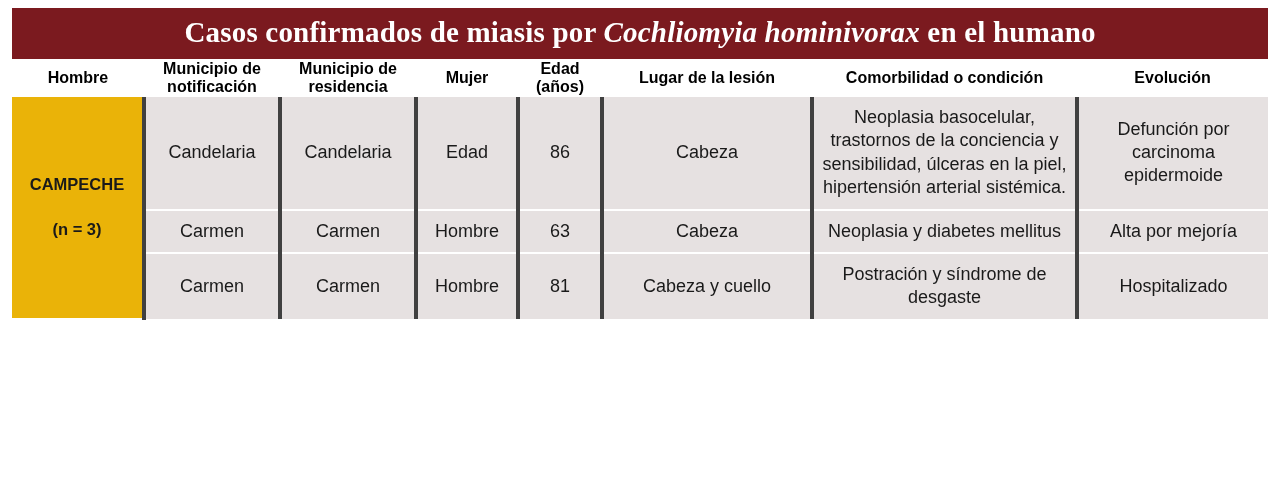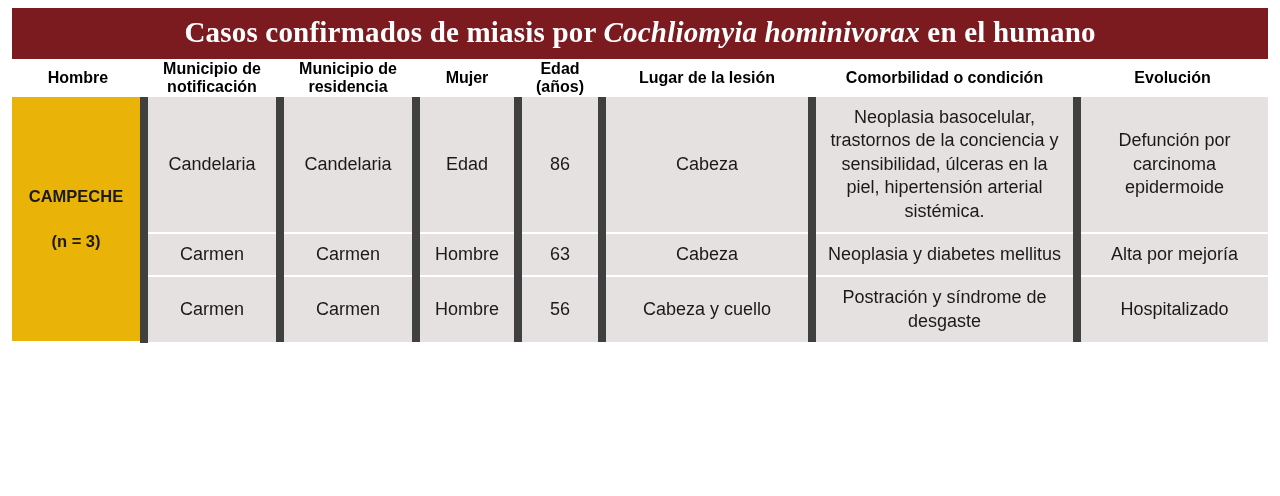--- a/index.html
+++ b/index.html
@@ -39,21 +39,21 @@
   .title-row .ital {
     font-style: italic;
   }
   tbody td {
     background: #E6E1E1;
     color: #1a1a1a;
     font-size: 18px;
     text-align: center;
     vertical-align: middle;
     padding: 9px 8px;
-    border-right: 8px solid #404040;
+    border-right: 4px solid #404040;
     border-bottom: 2px solid #ffffff;
     line-height: 1.3;
   }
   tbody td:last-child {
     border-right: none;
     margin-top: 40px;
   }
   tbody tr:last-child td {
     border-bottom: none;
   }
@@ -126,20 +126,20 @@
         <td>Hombre</td>
         <td>63</td>
         <td>Cabeza</td>
         <td>Neoplasia y diabetes mellitus</td>
         <td>Alta por mejoría</td>
       </tr>
       <tr>
         <td>Carmen</td>
         <td>Carmen</td>
         <td>Hombre</td>
-        <td>56</td>
+        <td>81</td>
         <td>Cabeza y cuello</td>
         <td>Postración y síndrome de desgaste</td>
         <td>Hospitalizado</td>
       </tr>
     </tbody>
   </table>
 </div>
 
 </body></html>

